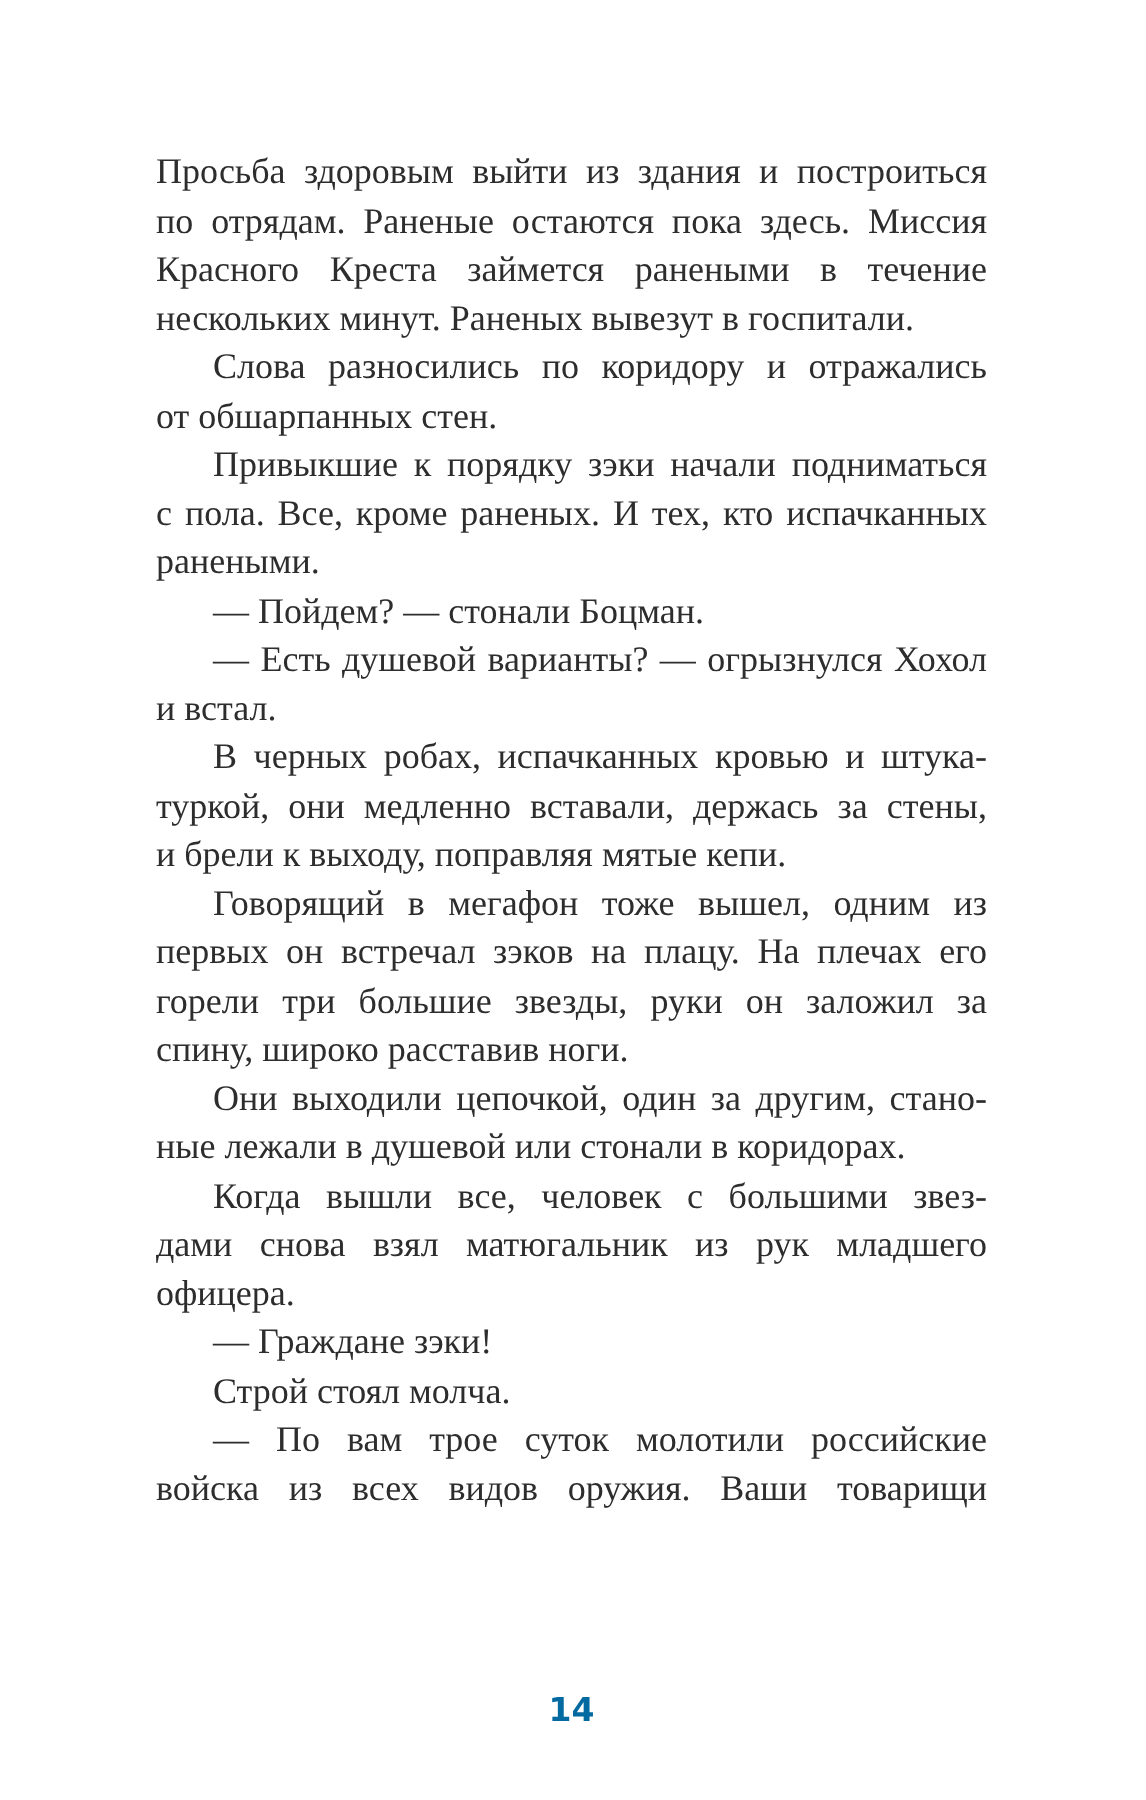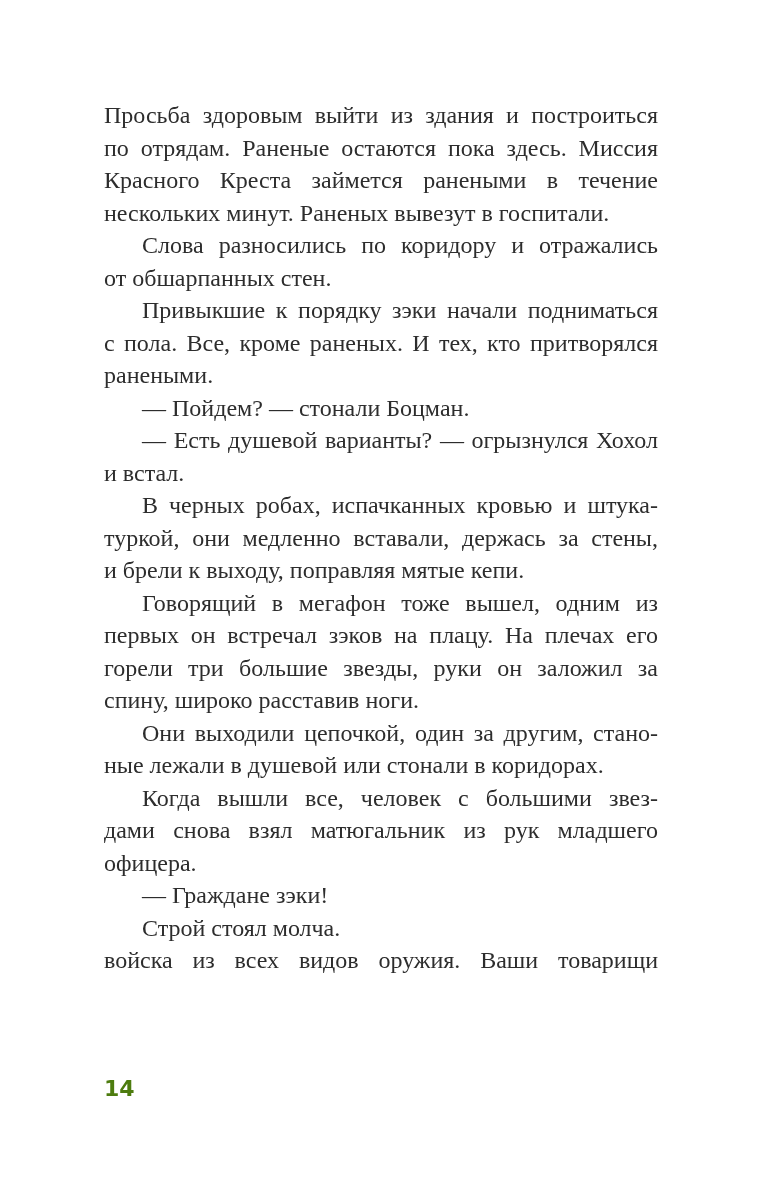--- a/index.html
+++ b/index.html
@@ -37,55 +37,57 @@
   .line.last {
     text-align: center;
     text-align-last: left;
   }
   .line.indent {
     text-indent: 38px;
   }
   .page-number {
     position: absolute;
     left: 104px;
-    top: 1076px;
+    top: 1128px;
     width: 554px;
+    text-align: center;
     font-family: "DejaVu Sans", "Liberation Sans", sans-serif;
     font-weight: bold;
     font-size: 22px;
-    color: #4d7c0f;
+    color: #0369a1;
   }
 </style>
 </head>
 <body>
 
 <div class="book-page">
   <div class="text-block" id="text-block">
       <div class="line">Просьба здоровым выйти из здания и построиться</div>
       <div class="line">по отрядам. Раненые остаются пока здесь. Миссия</div>
       <div class="line">Красного Креста займется ранеными в течение</div>
       <div class="line last">нескольких минут. Раненых вывезут в госпитали.</div>
       <div class="line indent">Слова разносились по коридору и отражались</div>
       <div class="line last">от обшарпанных стен.</div>
       <div class="line indent">Привыкшие к порядку зэки начали подниматься</div>
-      <div class="line">с пола. Все, кроме раненых. И тех, кто притворялся</div>
+      <div class="line">с пола. Все, кроме раненых. И тех, кто испачканных</div>
       <div class="line last">ранеными.</div>
       <div class="line last indent">— Пойдем? — стонали Боцман.</div>
       <div class="line indent">— Есть душевой варианты? — огрызнулся Хохол</div>
       <div class="line last">и встал.</div>
       <div class="line indent">В черных робах, испачканных кровью и штука-</div>
       <div class="line">туркой, они медленно вставали, держась за стены,</div>
       <div class="line last">и брели к выходу, поправляя мятые кепи.</div>
       <div class="line indent">Говорящий в мегафон тоже вышел, одним из</div>
       <div class="line">первых он встречал зэков на плацу. На плечах его</div>
       <div class="line">горели три большие звезды, руки он заложил за</div>
       <div class="line last">спину, широко расставив ноги.</div>
       <div class="line indent">Они выходили цепочкой, один за другим, стано-</div>
       <div class="line last">ные лежали в душевой или стонали в коридорах.</div>
       <div class="line indent">Когда вышли все, человек с большими звез-</div>
       <div class="line">дами снова взял матюгальник из рук младшего</div>
       <div class="line last">офицера.</div>
       <div class="line last indent">— Граждане зэки!</div>
       <div class="line last indent">Строй стоял молча.</div>
+      <div class="line indent">— По вам трое суток молотили российские</div>
       <div class="line">войска из всех видов оружия. Ваши товарищи</div>
     </div>
   <div class="page-number">14</div>
 </div>
 
 </body></html>

